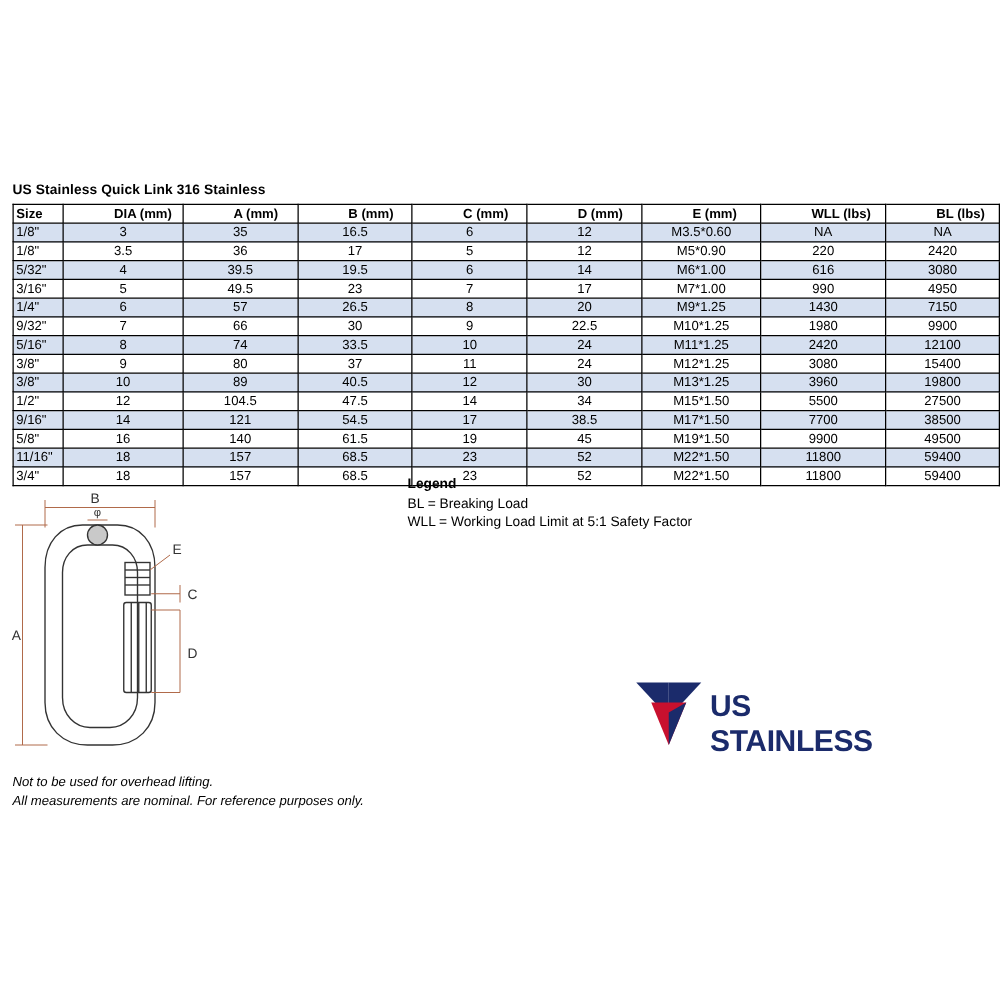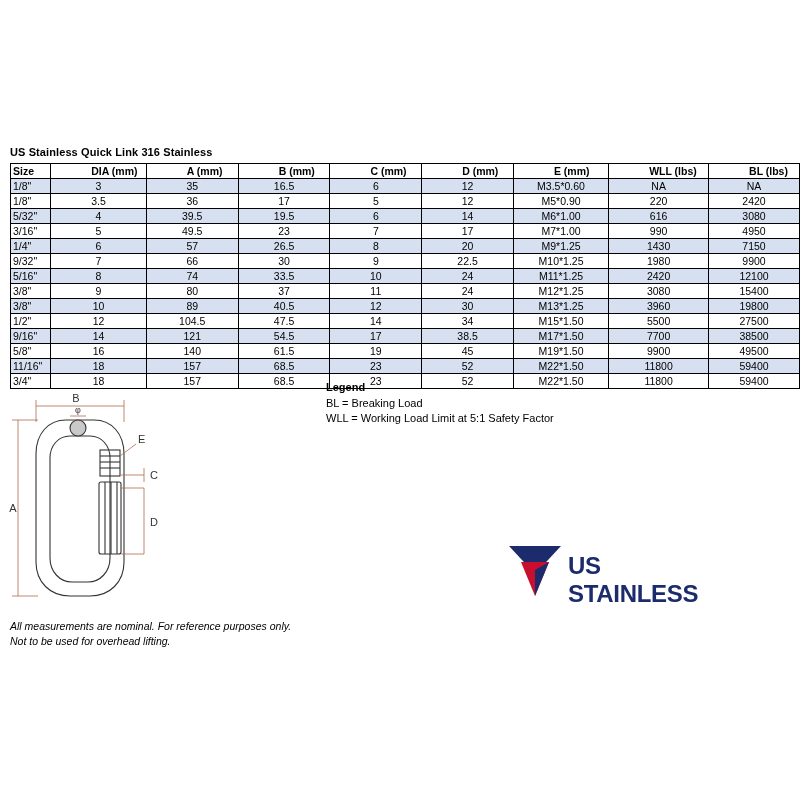--- a/index.html
+++ b/index.html
@@ -378,22 +378,22 @@
     </svg>
   </div>
 
   <div class="legend">
     <div class="legend-title">Legend</div>
     <div>BL = Breaking Load</div>
     <div>WLL = Working Load Limit at 5:1 Safety Factor</div>
   </div>
 
   <div class="footnotes">
+    <div>Not to be used for overhead lifting.</div>
     <div>All measurements are nominal. For reference purposes only.</div>
-    <div>Not to be used for overhead lifting.</div>
   </div>
 
   <div class="logo">
     <svg width="60" height="60" viewBox="0 0 60 60" xmlns="http://www.w3.org/2000/svg">
       <polygon points="4,6 30,6 30,34" fill="#1b2b6b"></polygon>
       <polygon points="30,6 56,6 30,34" fill="#1b2b6b"></polygon>
       <polygon points="16,22 44,22 30,56" fill="#c8102e"></polygon>
       <polygon points="30,30 44,22 30,56" fill="#1b2b6b"></polygon>
     </svg>
     <div class="logo-text">US STAINLESS</div>

